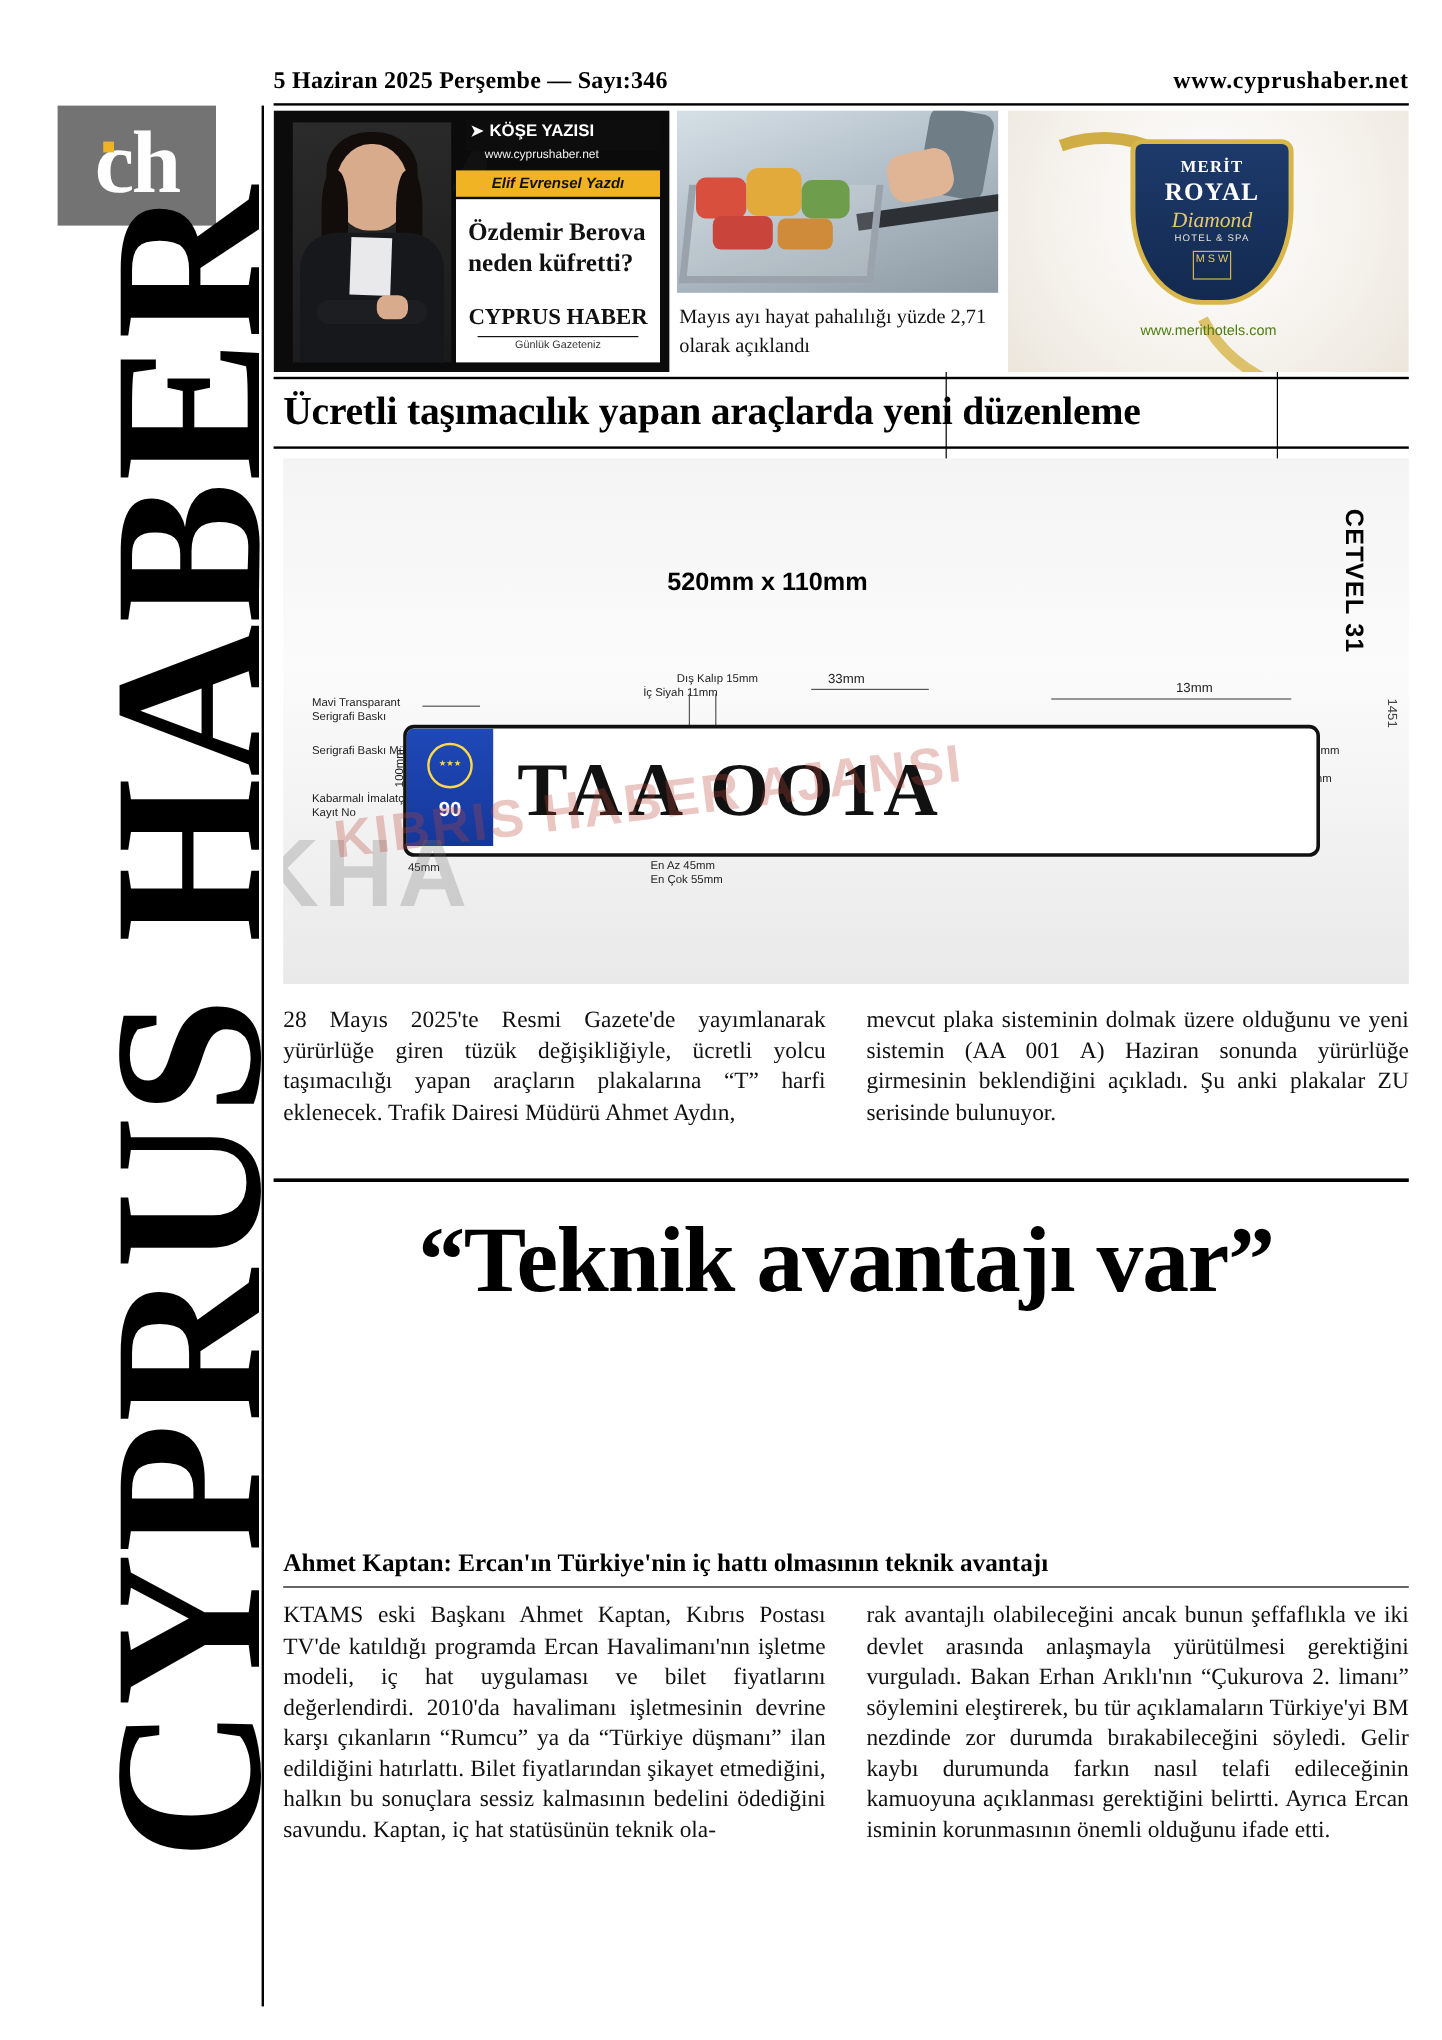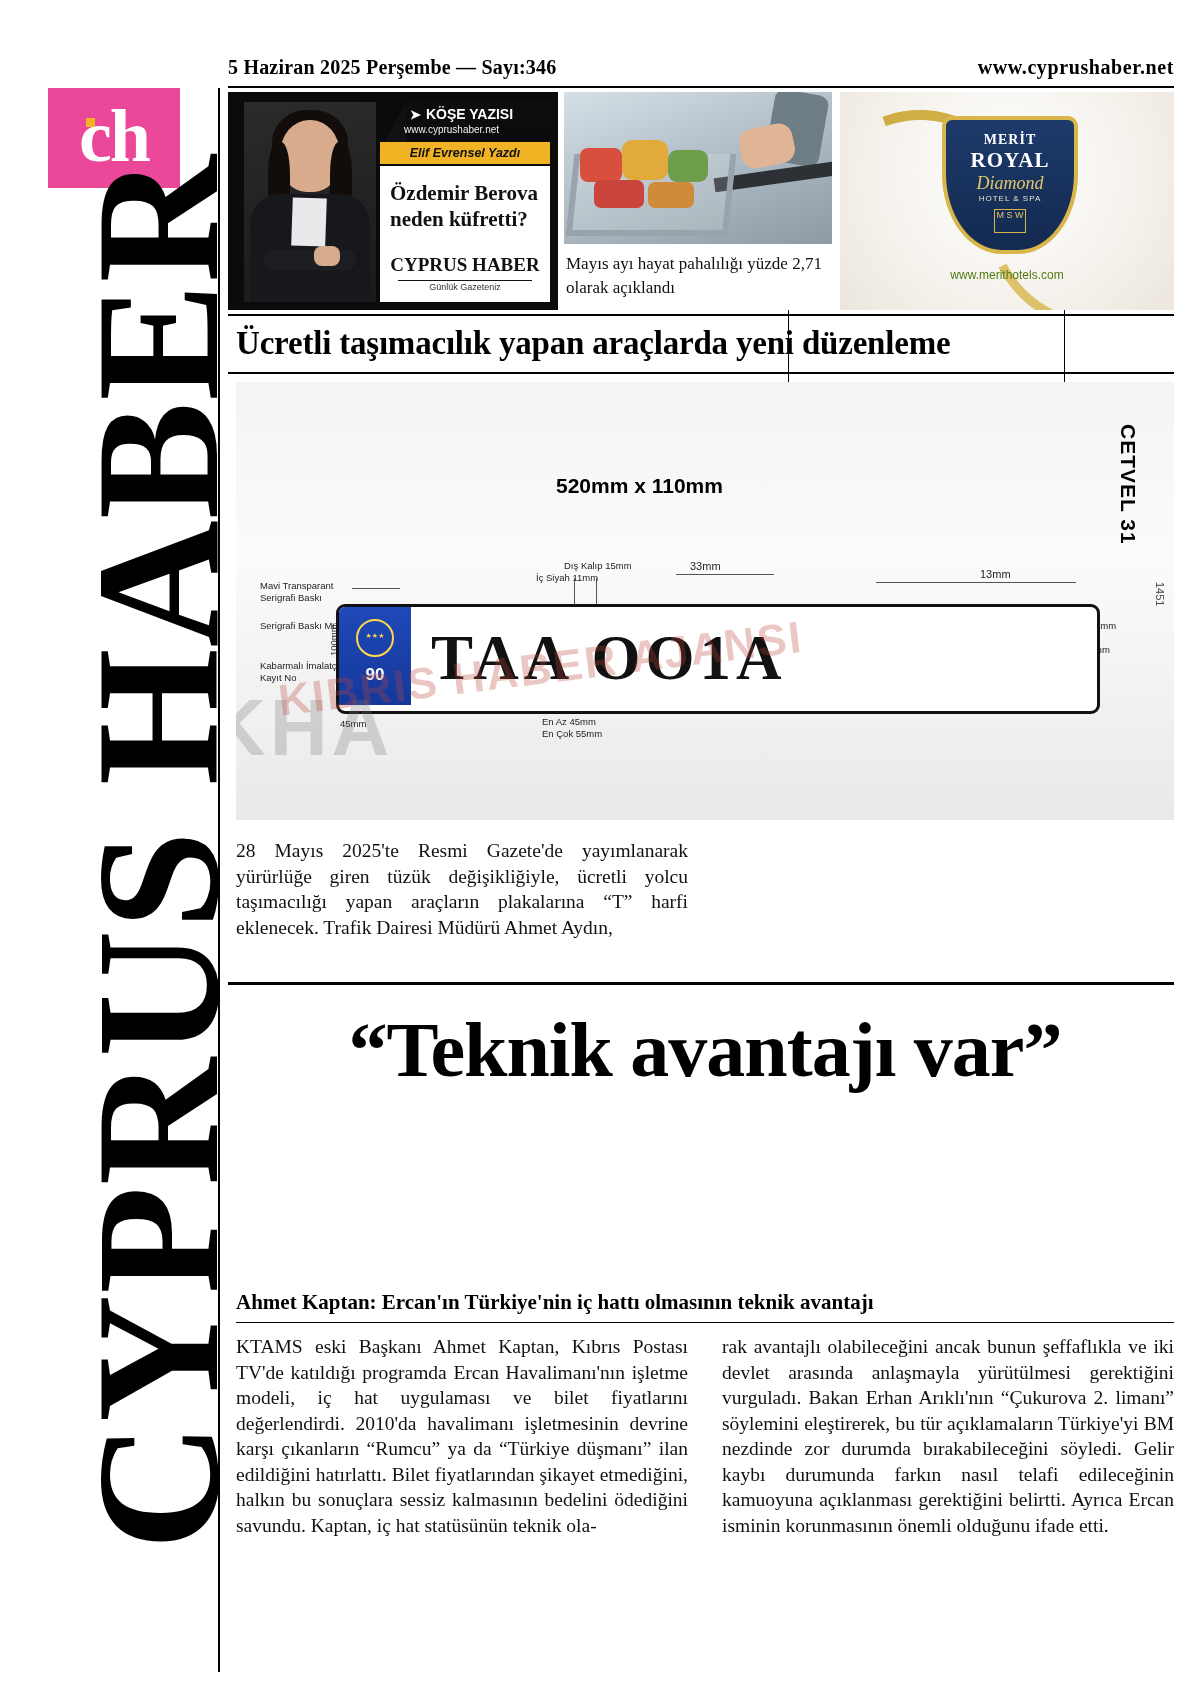--- a/index.html
+++ b/index.html
@@ -27,21 +27,21 @@
     width: 190px;
     height: 1600px;
     overflow: hidden;
   }
   .mast-logo {
     position: absolute;
     left: 20px;
     top: 18px;
     width: 132px;
     height: 100px;
-    background: #ec4899;
+    background: #737373;
     color: #fff;
     font-family: "Liberation Serif", serif;
     font-weight: bold;
     font-size: 74px;
     line-height: 96px;
     text-align: center;
     letter-spacing: -2px;
   }
   .mast-logo .dot {
     position: absolute;
@@ -177,21 +177,21 @@
   .pa-tri {
     position: absolute; left: 148px; top: 10px;
     width: 0; height: 0;
     border-left: 30px solid transparent;
     border-bottom: 56px solid #111;
   }
   .pa-kose {
     position: absolute; left: 160px; top: 8px; width: 162px; height: 26px;
     background: #0d0d0d; color: #fff;
     font-family: "Liberation Sans", sans-serif;
-    font-weight: bold; font-size: 14px; line-height: 28px; margin-left: 18px;
+    font-weight: bold; font-size: 14px; line-height: 16px;
   }
   .pa-kose .arrow {
     display:inline-block; margin:0 5px 0 4px; color:#fff; font-size:13px;
   }
   .pa-url {
     position: absolute; left: 176px; top: 32px; width: 146px; height: 16px;
     color: #f2f2f2; font-family: "Liberation Sans", sans-serif; font-size: 10px;
   }
   .pa-yellow {
     position: absolute; left: 152px; top: 50px; width: 170px; height: 22px;
@@ -556,20 +556,21 @@
         <div class="plate-txt">TAA OO1A</div>
       </div>
     </div>
 
     <div class="wm2">KHA</div>
     <div class="wm">KIBRIS HABER AJANSI</div>
   </div>
 
   <div class="body1">
     <div class="col c1">28 Mayıs 2025'te Resmi Gazete'de yayımlanarak yürürlüğe giren tüzük değişikliğiyle, ücretli yolcu taşımacılığı yapan araçların plakalarına “T” harfi eklenecek. Trafik Dairesi Müdürü Ahmet Aydın,</div>
+    <div class="col c2">mevcut plaka sisteminin dolmak üzere olduğunu ve yeni sistemin (AA 001 A) Haziran sonunda yürürlüğe girmesinin beklendiğini açıkladı. Şu anki plakalar ZU serisinde bulunuyor.</div>
   </div>
 
   <div class="rule-sec"></div>
 
   <div class="quote">“Teknik avantajı var”</div>
   <div class="kicker">Ahmet Kaptan: Ercan'ın Türkiye'nin iç hattı olmasının teknik avantajı</div>
   <div class="rule-kick"></div>
 
   <div class="body2">
     <div class="col b2c1">KTAMS eski Başkanı Ahmet Kaptan, Kıbrıs Postası TV'de katıldığı programda Ercan Havalimanı'nın işletme modeli, iç hat uygulaması ve bilet fiyatlarını değerlendirdi. 2010'da havalimanı işletmesinin devrine karşı çıkanların “Rumcu” ya da “Türkiye düşmanı” ilan edildiğini hatırlattı. Bilet fiyatlarından şikayet etmediğini, halkın bu sonuçlara sessiz kalmasının bedelini ödediğini savundu. Kaptan, iç hat statüsünün teknik ola-</div>

